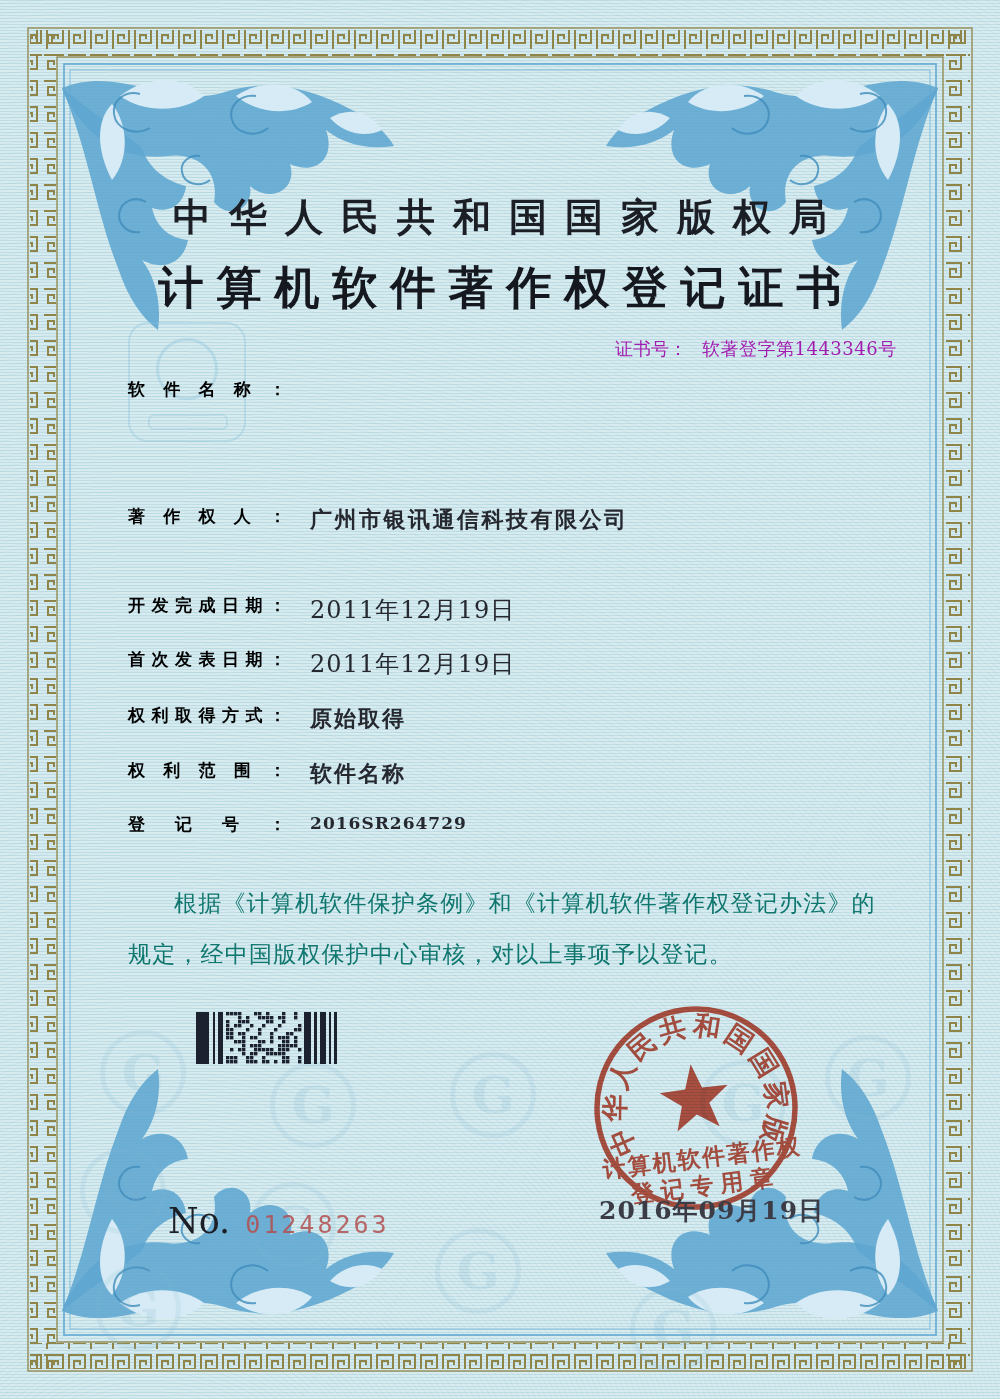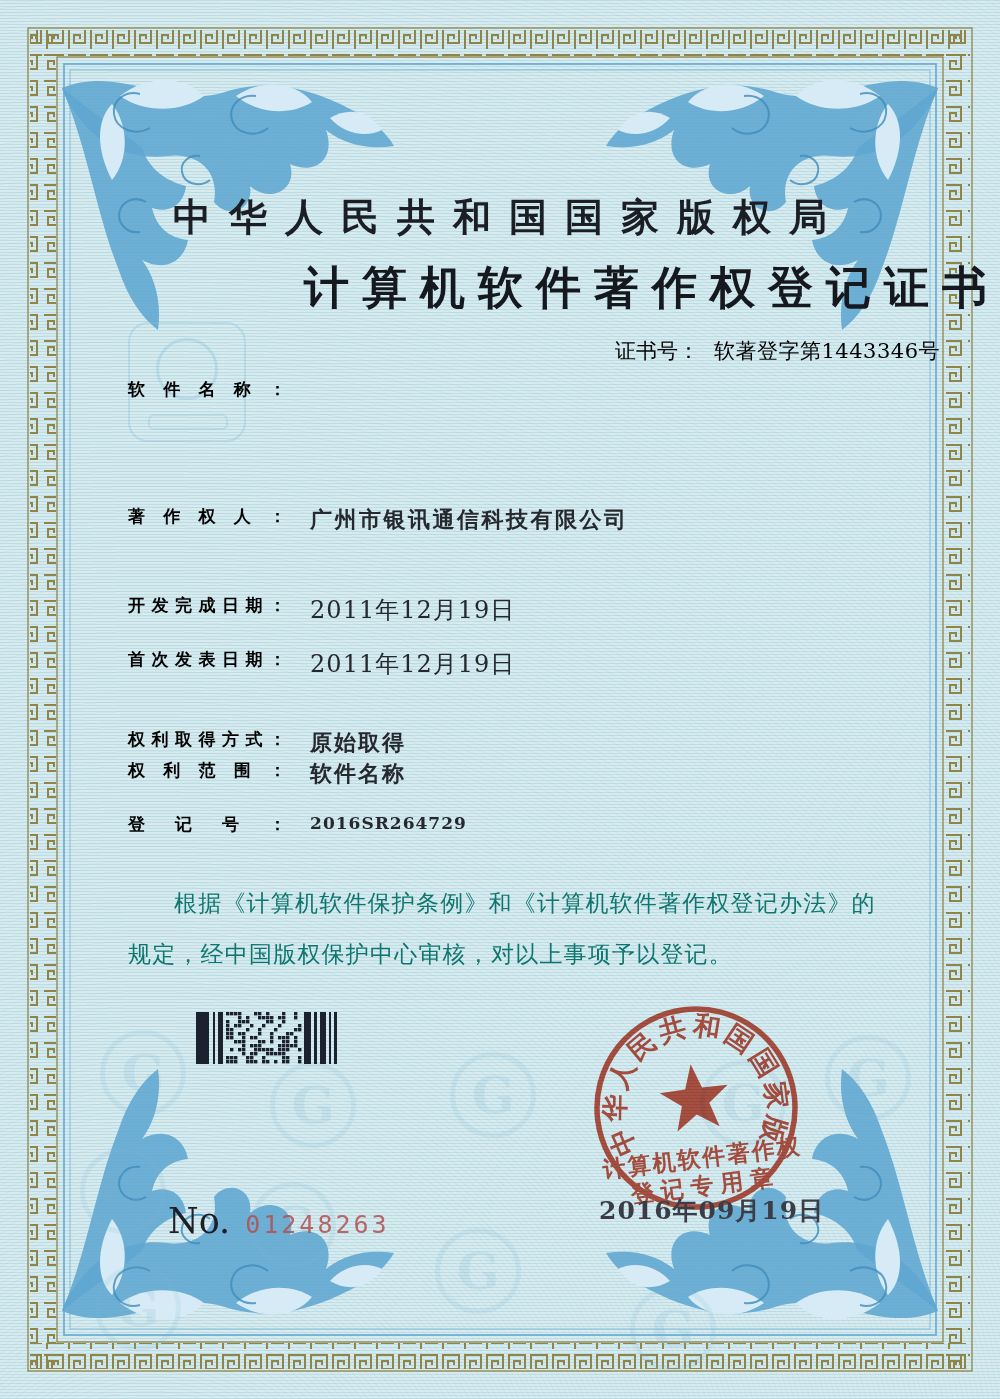--- a/index.html
+++ b/index.html
@@ -21,23 +21,23 @@
   .gk-stroke{fill:none;stroke:var(--gold);stroke-width:2}
   .frame-line{fill:none;stroke:var(--gold);stroke-width:1.3}
   .blue-line{fill:none;stroke:var(--blue);stroke-width:1.8;opacity:.85}
   .blue-line2{fill:none;stroke:var(--blue);stroke-width:1.1;opacity:.6}
   .fl-dark{fill:var(--blue);opacity:.88}
   .fl-light{fill:var(--blue-light)}
   .fl-coil{fill:none;stroke:var(--blue-dark);stroke-width:2;opacity:.8}
 
   .authority{position:absolute;top:192px;left:0;width:100%;text-align:center;
     font-size:38px;font-weight:bold;letter-spacing:18px;padding-left:18px;color:#1c1e25}
-  .cert-title{position:absolute;top:258px;left:0;width:100%;text-align:right;
+  .cert-title{position:absolute;top:258px;left:0;width:100%;text-align:center;
     font-size:45px;font-weight:bold;letter-spacing:13px;padding-left:13px;color:#16181f}
-  .cert-no{position:absolute;top:337px;left:615px;font-size:21px;white-space:nowrap;color:#000000}
+  .cert-no{position:absolute;top:337px;left:615px;font-size:18px;white-space:nowrap;color:#a21caf}
   .cert-no .cv{margin-left:15px;letter-spacing:.5px}
 
   .row{position:absolute;left:128px;white-space:nowrap}
   .fl{display:inline-block;width:158px;text-align:justify;text-align-last:justify;
     vertical-align:top;font-size:17px;font-weight:700;color:#000000}
   .fv{display:inline-block;margin-left:19px;vertical-align:top;font-size:22px;color:#26282f}
   .sw{white-space:normal;width:600px}
   .sw .swl{display:block;font-size:19px;line-height:23.5px;font-weight:600;letter-spacing:.3px}
   .owner{letter-spacing:2.5px;font-weight:600}
   .dateval{letter-spacing:1px;font-weight:400;font-size:24px}
@@ -151,21 +151,21 @@
 <div class="row" style="top:594px">
   <span class="fl">开发完成日期：</span>
   <span class="fv dateval">2011年12月19日</span>
 </div>
 
 <div class="row" style="top:648px">
   <span class="fl">首次发表日期：</span>
   <span class="fv dateval">2011年12月19日</span>
 </div>
 
-<div class="row" style="top:728px">
+<div class="row" style="top:704px">
   <span class="fl">权利取得方式：</span>
   <span class="fv plainval">原始取得</span>
 </div>
 
 <div class="row" style="top:759px">
   <span class="fl">权利范围：</span>
   <span class="fv plainval">软件名称</span>
 </div>
 
 <div class="row" style="top:813px">

